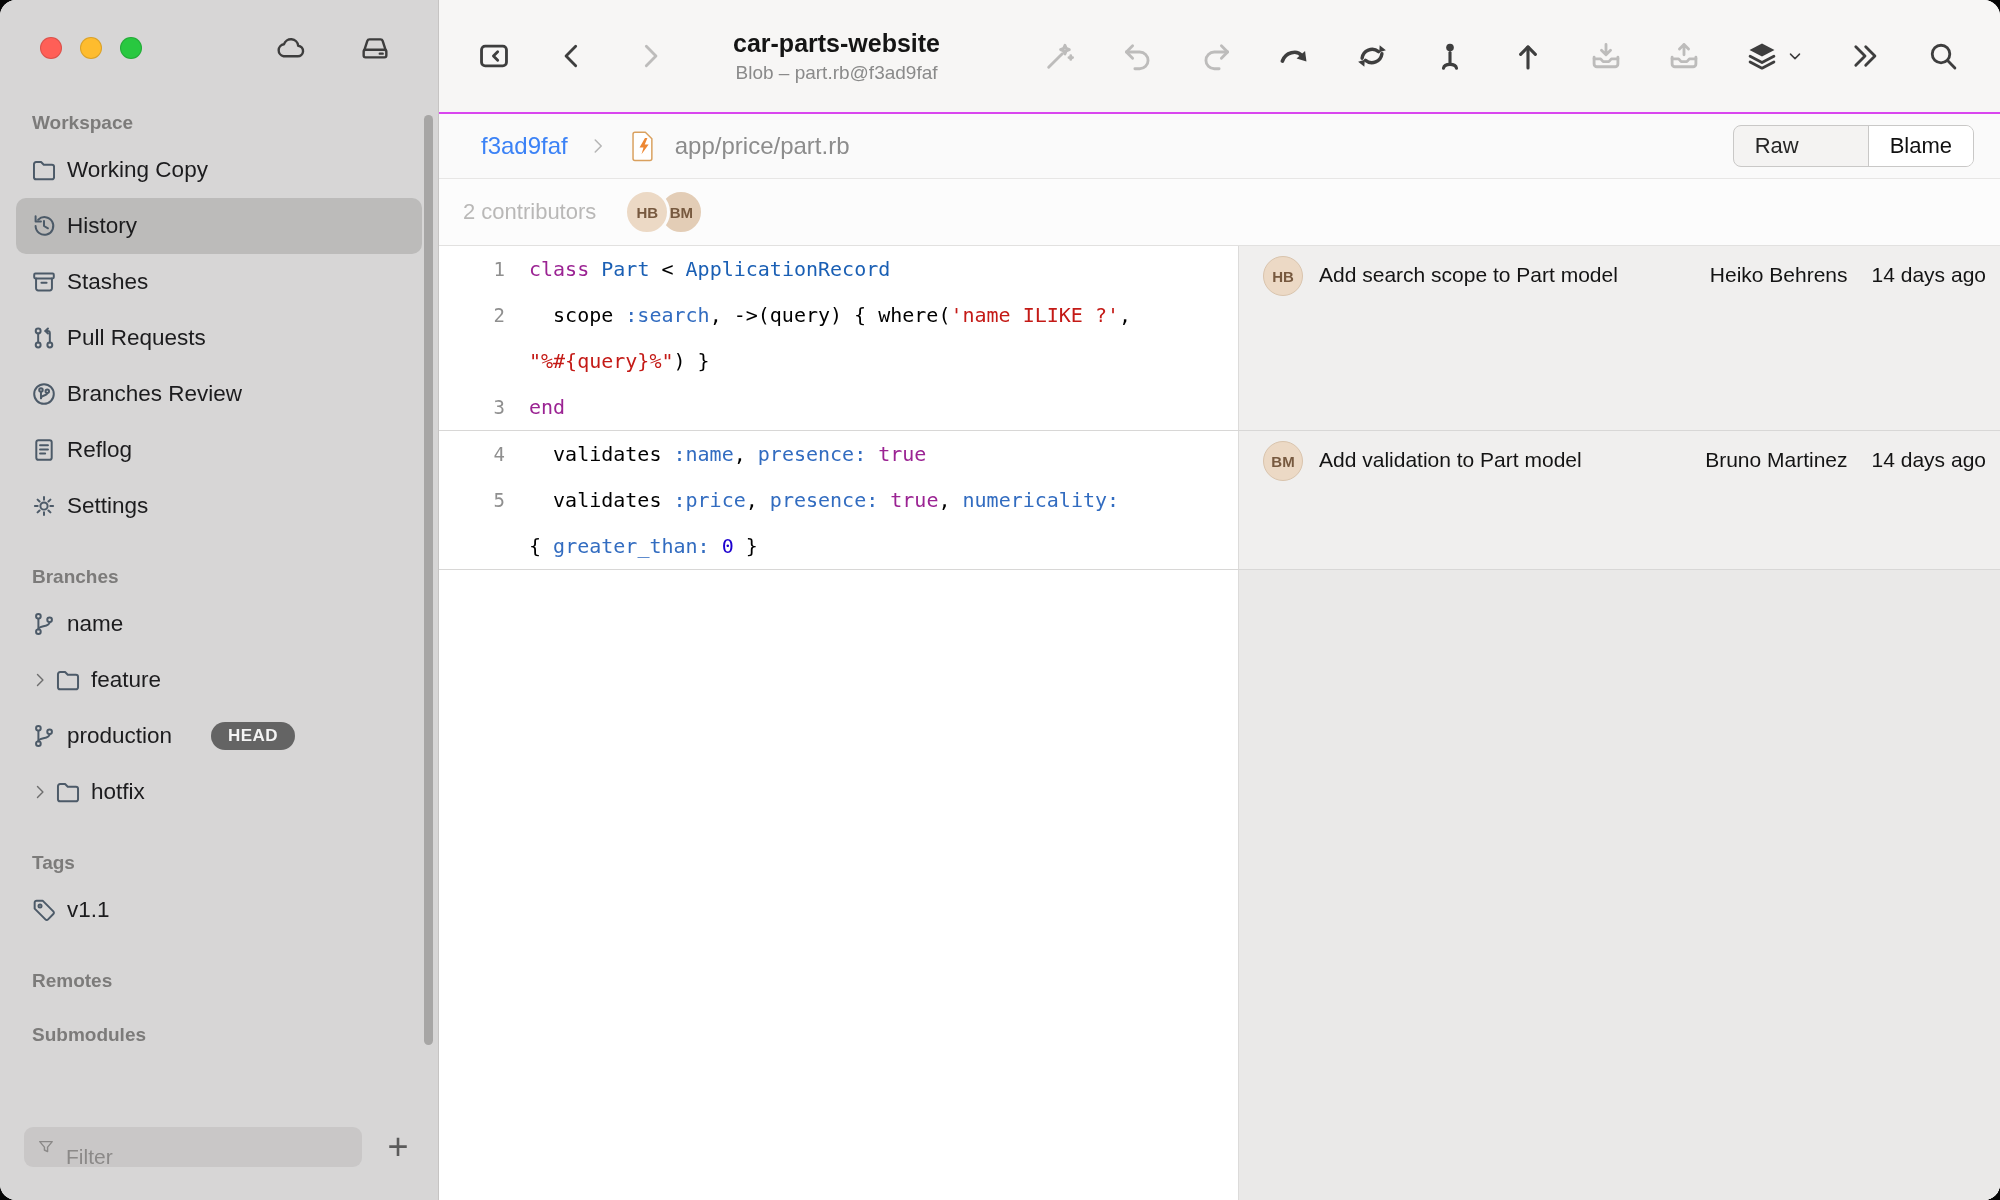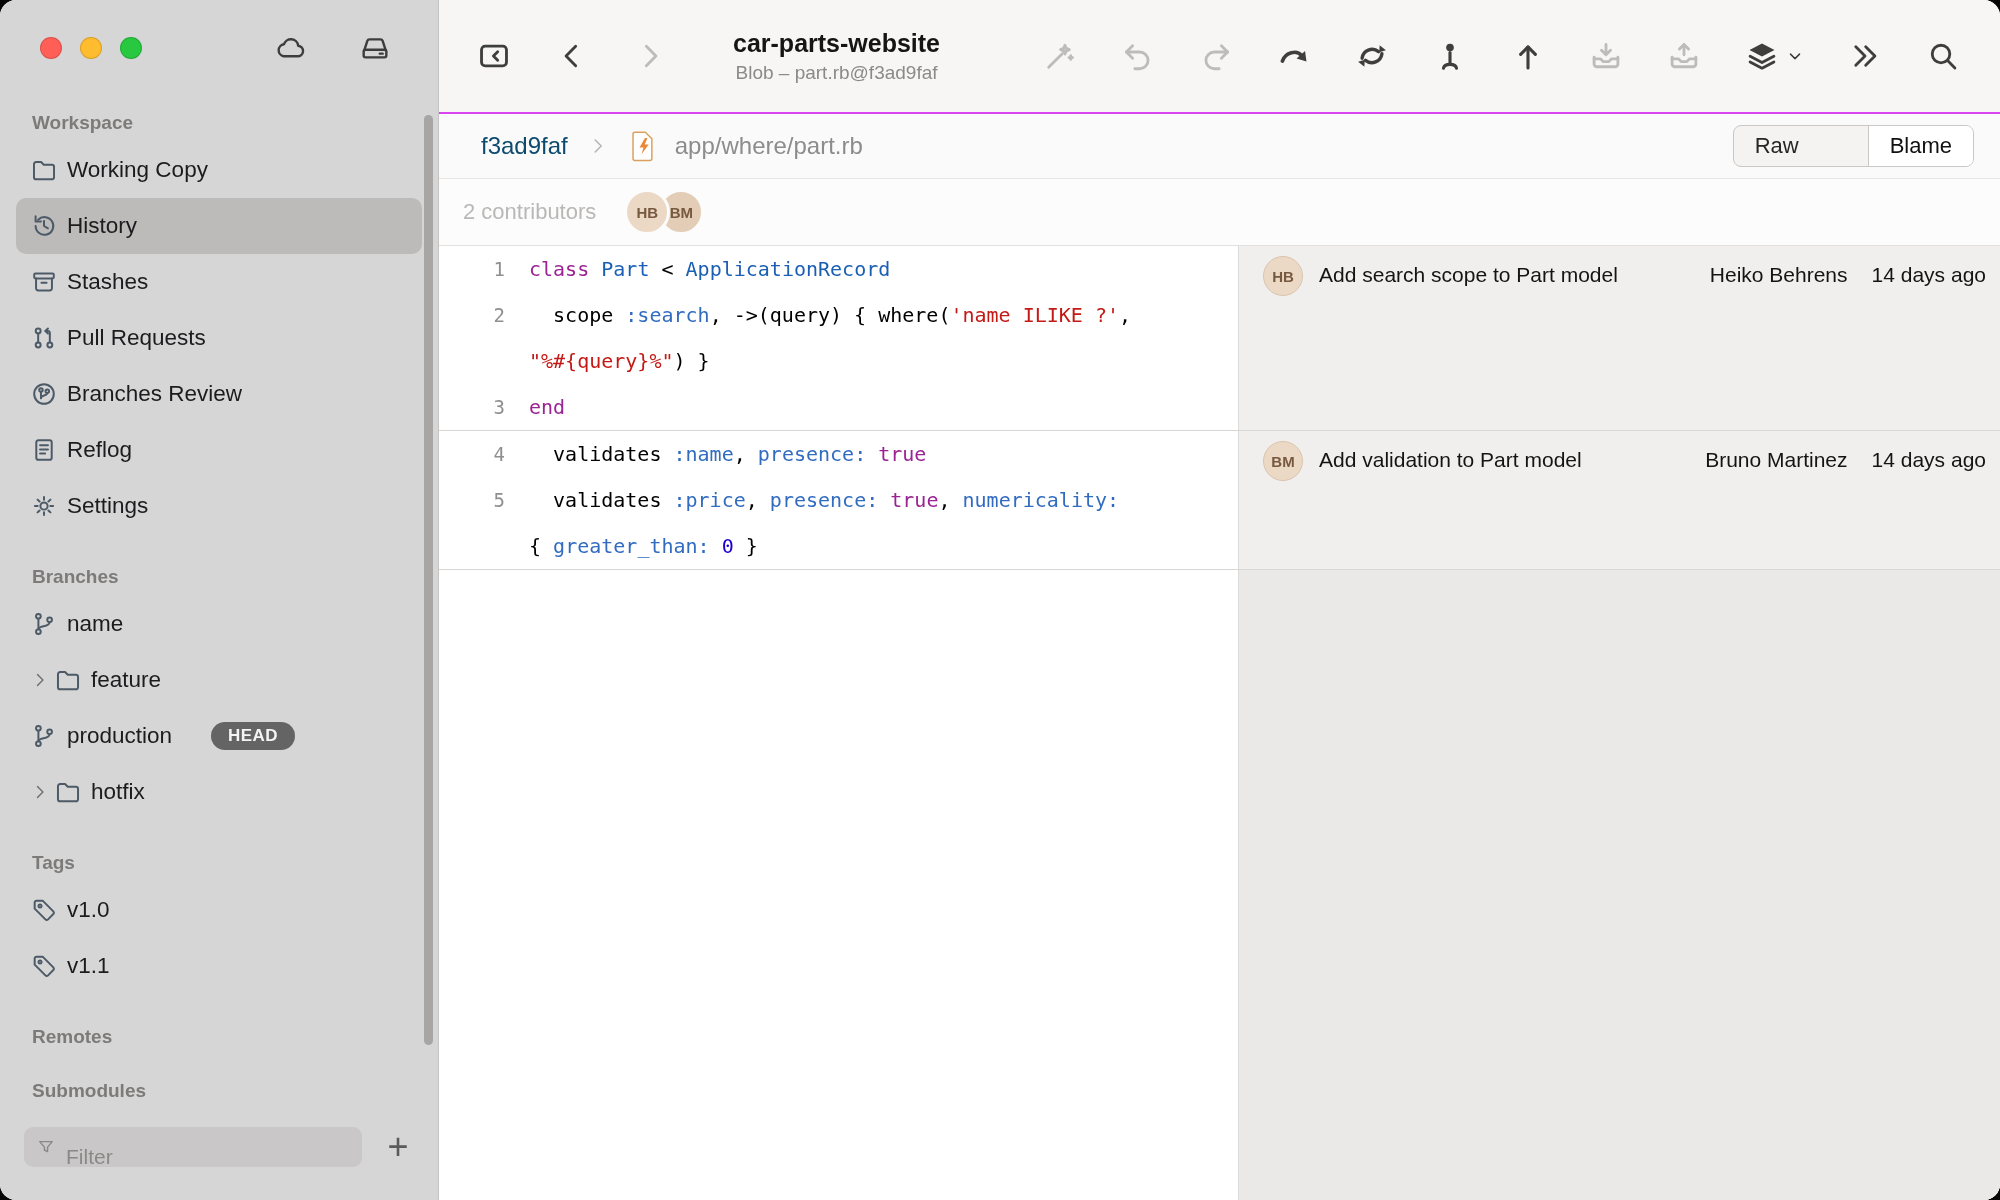--- a/index.html
+++ b/index.html
@@ -43,21 +43,21 @@
   .t-ic{width:34px;height:34px;color:#3e3e3e;display:inline-block;}
   .t-ic.disabled{color:#bdbcbb;}
   .t-title{margin-left:66px;text-align:center;}
   .t-title .tt{font-size:25px;font-weight:700;color:#151515;}
   .t-title .ts{font-size:19px;color:#8a8a8a;margin-top:4px;}
   .t-right{margin-left:auto;display:flex;gap:44px;align-items:center;}
   .layers-wrap{display:flex;align-items:center;gap:7px;}
   .chev-down{width:18px;height:18px;color:#3e3e3e;display:inline-block;}
 
   .breadcrumb{flex:0 0 64px;background:#fafafa;border-bottom:1px solid #e7e6e5;display:flex;align-items:center;padding:0 26px 0 42px;}
-  .bc-hash{color:#0c4a6e;font-size:24px;}
+  .bc-hash{color:#3b82f6;font-size:24px;}
   .bc-sep{width:22px;height:22px;color:#b6b6b6;margin:0 19px;display:inline-block;}
   .bc-file-icon{width:30px;height:32px;margin-right:17px;display:inline-block;}
   .bc-path{color:#8c8c8c;font-size:24px;}
   .seg{margin-left:auto;display:flex;border:1px solid #c9c8c7;border-radius:8px;overflow:hidden;background:#f4f3f2;gap:48px;}
   .seg-btn{padding:7px 21px;font-size:22px;color:#262626;background:transparent;border:none;font-family:"Liberation Sans",sans-serif;}
   .seg-btn.active{background:#ffffff;border-left:1px solid #c9c8c7;color:#111;}
 
   .contrib{flex:0 0 66px;background:#fcfcfc;border-bottom:1px solid #e2e1e0;display:flex;align-items:center;padding:0 24px;}
   .contrib-label{color:#b9b8b7;font-size:22px;}
   .contrib-avatars{display:flex;margin-left:28px;}
@@ -240,29 +240,20 @@
             </svg>
           </span>
           <span class="s-ic">
             <svg viewBox="0 0 24 24">
               <path d="M3.4 7A1.8 1.8 0 0 1 5.2 5.2h4.3l2.3 2.3h7A1.8 1.8 0 0 1 20.6 9.3v8.9a1.8 1.8 0 0 1-1.8 1.8H5.2a1.8 1.8 0 0 1-1.8-1.8z"></path>
             </svg>
           </span>
           <span class="s-lb">hotfix</span>
         </div>
         <div class="section-title">Tags</div>
-        <div class="side-item">
-          <span class="s-ic">
-            <svg viewBox="0 0 24 24">
-              <path d="M4 5.6A1.6 1.6 0 0 1 5.6 4h5.2l9.2 9.2a1.6 1.6 0 0 1 0 2.3l-4.5 4.5a1.6 1.6 0 0 1-2.3 0L4 10.8z"></path>
-              <circle cx="8.6" cy="8.6" r="1.3"></circle>
-            </svg>
-          </span>
-          <span class="s-lb">v1.0</span>
-        </div>
         <div class="side-item">
           <span class="s-ic">
             <svg viewBox="0 0 24 24">
               <path d="M4 5.6A1.6 1.6 0 0 1 5.6 4h5.2l9.2 9.2a1.6 1.6 0 0 1 0 2.3l-4.5 4.5a1.6 1.6 0 0 1-2.3 0L4 10.8z"></path>
               <circle cx="8.6" cy="8.6" r="1.3"></circle>
             </svg>
           </span>
           <span class="s-lb">v1.1</span>
         </div>
         <div class="section-title">Remotes</div>
@@ -404,21 +395,21 @@
           <svg viewBox="0 0 24 24">
             <path d="M9 5.5l6.5 6.5L9 18.5"></path>
           </svg>
         </span>
       <span class="bc-file-icon" id="ic-file">
           <svg viewBox="0 0 24 26">
             <path d="M5.5 1.8h8.4l5.3 5.3v16a1.6 1.6 0 0 1-1.6 1.6H5.5a1.6 1.6 0 0 1-1.6-1.6V3.4a1.6 1.6 0 0 1 1.6-1.6z" fill="#ffffff" stroke="#d9a05e" stroke-width="1.2"></path>
             <path d="M13.6 6.6l-4.4 7.6h3.2l-1.6 5.6 5.8-8h-3.2l2.2-5.2z" fill="#ed8733" stroke="none"></path>
           </svg>
         </span>
-      <span class="bc-path">app/where/part.rb</span>
+      <span class="bc-path">app/price/part.rb</span>
       <div class="seg">
         <button class="seg-btn">Raw</button>
         <button class="seg-btn active">Blame</button>
       </div>
     </div>
 
     <div class="contrib">
       <span class="contrib-label">2 contributors</span>
       <div class="contrib-avatars" id="contrib-avatars">
           <span class="c-avatar first">HB</span>

